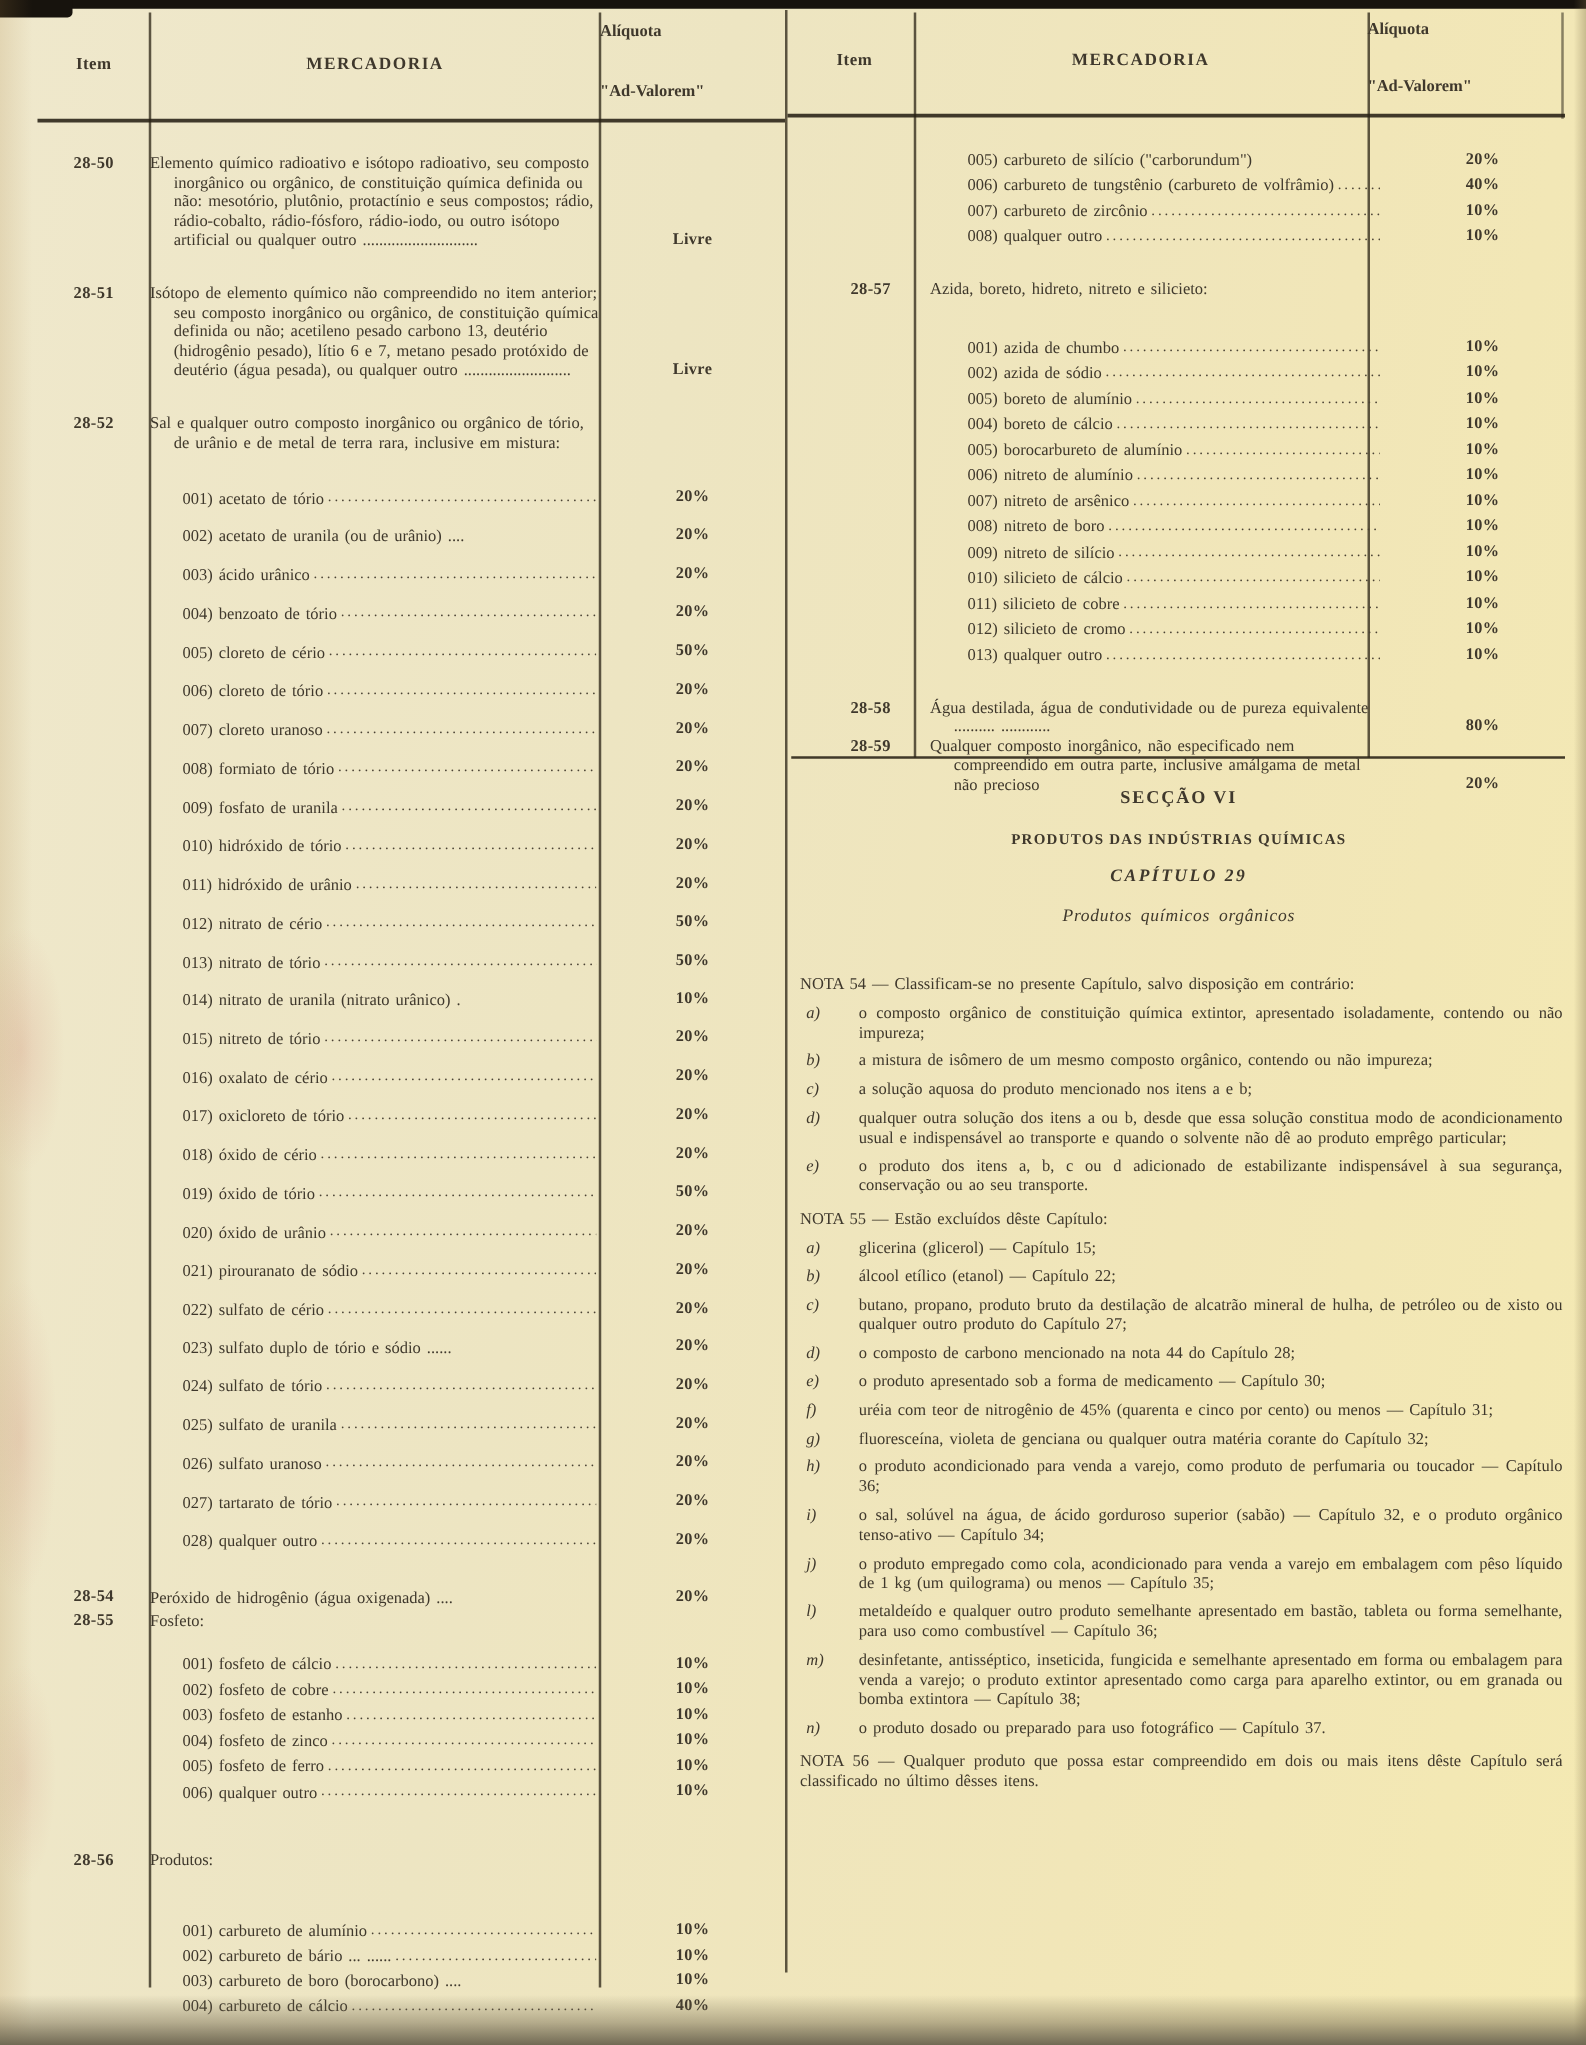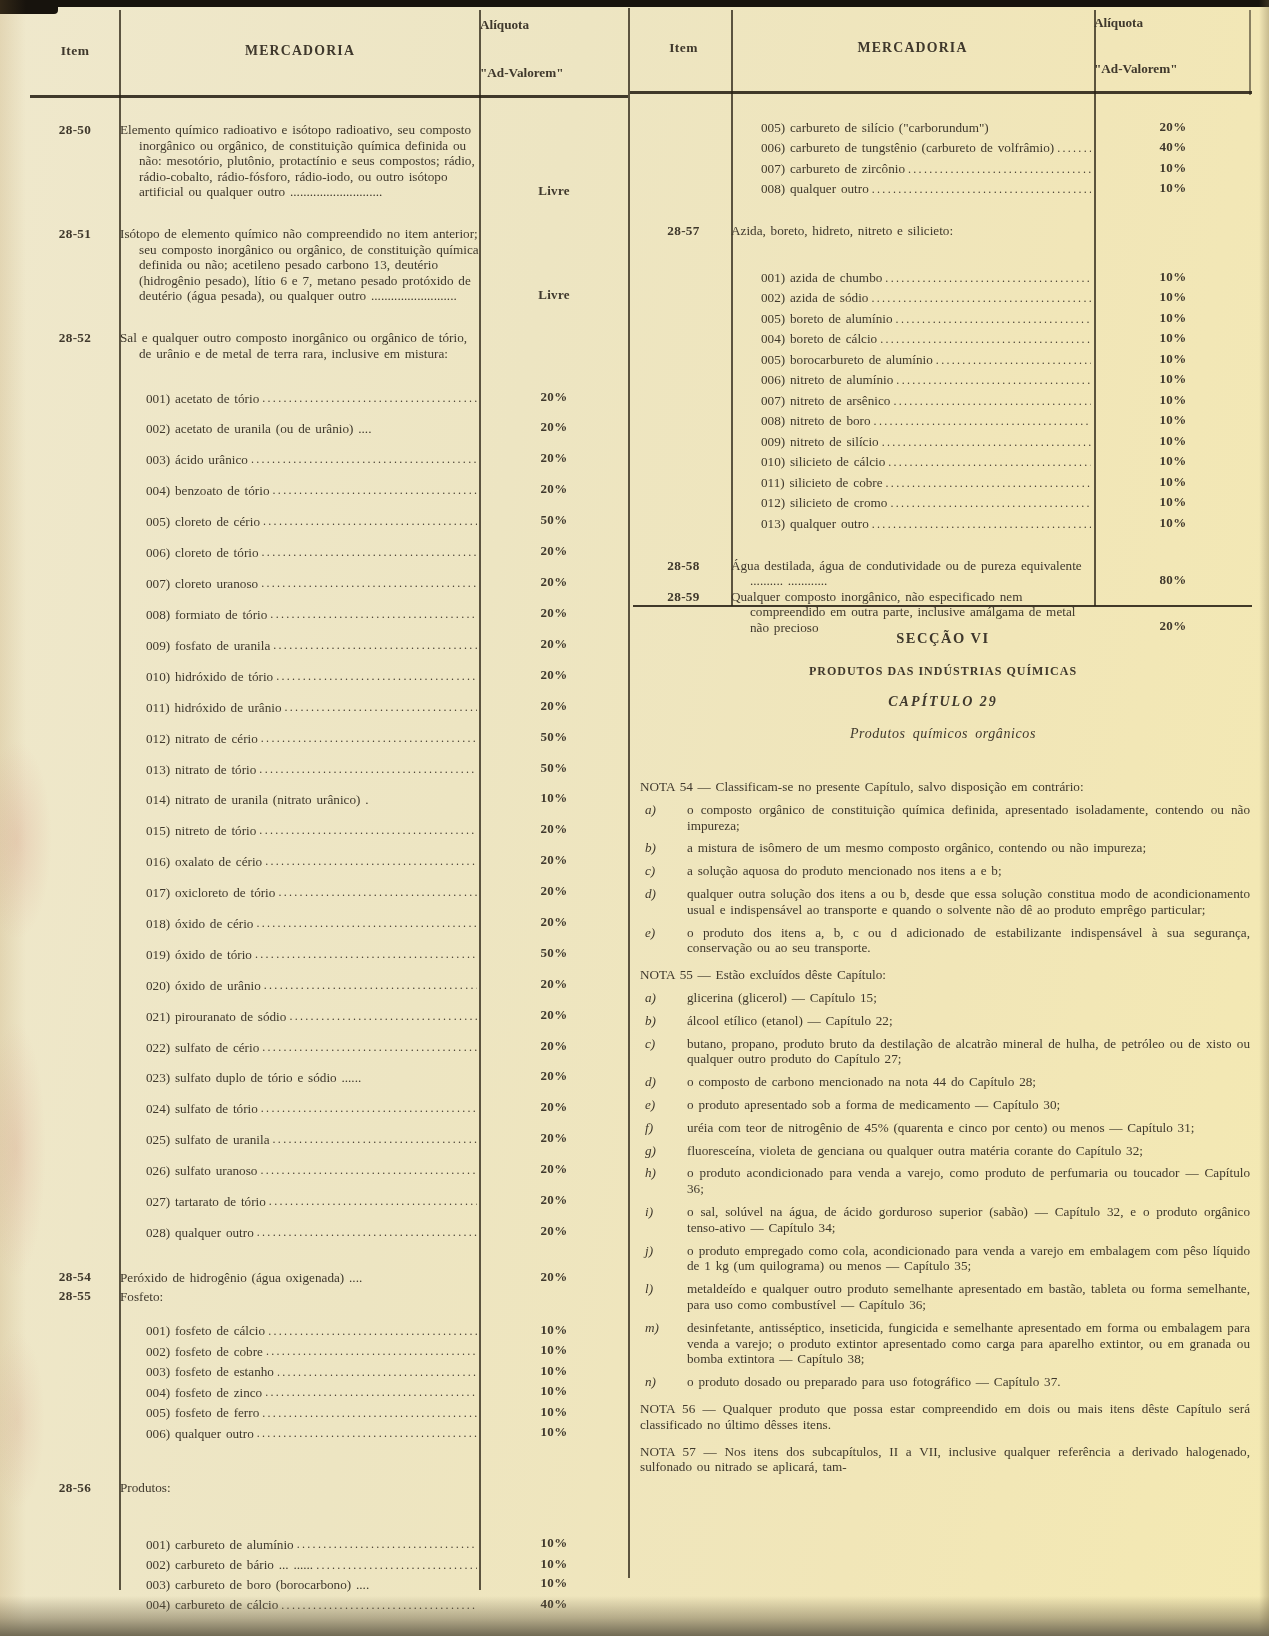--- a/index.html
+++ b/index.html
@@ -474,21 +474,21 @@
       <div class="trow sub cp">
         <div class="ic"></div>
         <div class="ind"></div>
         <div class="mid">
           <span class="tx">004) carbureto de cálcio</span>
           <span class="dots"></span>
         </div>
         <div class="rc">40%</div>
       </div>
     </div>
-  <div id="right-body" class="tb tb-r" style="left:636px;top:102px;width:616px;">
+  <div id="right-body" class="tb tb-r" style="left:649px;top:102px;width:616px;">
       <div class="gap-sm"></div>
       <div class="trow sub cp">
         <div class="ic"></div>
         <div class="ind"></div>
         <div class="mid">
           <span class="tx">005) carbureto de silício ("carborundum")</span>
         </div>
         <div class="rc">20%</div>
       </div>
       <div class="trow sub cp">
@@ -659,21 +659,21 @@
     <div class="sec-title">SECÇÃO VI</div>
     <div class="sec-sub">PRODUTOS DAS INDÚSTRIAS QUÍMICAS</div>
     <div class="chap-title">CAPÍTULO 29</div>
     <div class="chap-sub">Produtos químicos orgânicos</div>
   </div>
 
   <div id="notes" class="notes">
       <div class="np">NOTA 54 — Classificam-se no presente Capítulo, salvo disposição em contrário:</div>
       <div class="nli">
         <span class="nl">a)</span>
-        <span class="nt">o composto orgânico de constituição química definida, apresentado isoladamente, contendo ou não impureza;</span>
+        <span class="nt">o composto orgânico de constituição química extintor, apresentado isoladamente, contendo ou não impureza;</span>
       </div>
       <div class="nli">
         <span class="nl">b)</span>
         <span class="nt">a mistura de isômero de um mesmo composto orgânico, contendo ou não impureza;</span>
       </div>
       <div class="nli">
         <span class="nl">c)</span>
         <span class="nt">a solução aquosa do produto mencionado nos itens a e b;</span>
       </div>
       <div class="nli">
@@ -731,17 +731,16 @@
       </div>
       <div class="nli">
         <span class="nl">m)</span>
         <span class="nt">desinfetante, antisséptico, inseticida, fungicida e semelhante apresentado em forma ou embalagem para venda a varejo; o produto extintor apresentado como carga para aparelho extintor, ou em granada ou bomba extintora — Capítulo 38;</span>
       </div>
       <div class="nli">
         <span class="nl">n)</span>
         <span class="nt">o produto dosado ou preparado para uso fotográfico — Capítulo 37.</span>
       </div>
       <div class="np">NOTA 56 — Qualquer produto que possa estar compreendido em dois ou mais itens dêste Capítulo será classificado no último dêsses itens.</div>
-      <div class="np">NOTA 57 — Nos itens dos subcapítulos, II a VII, inclusive qualquer referência a derivado halogenado, sulfonado ou nitrado se aplicará, tam-</div>
     </div>
 
   <div class="bottomband"></div>
 </div>
 
 </body></html>

